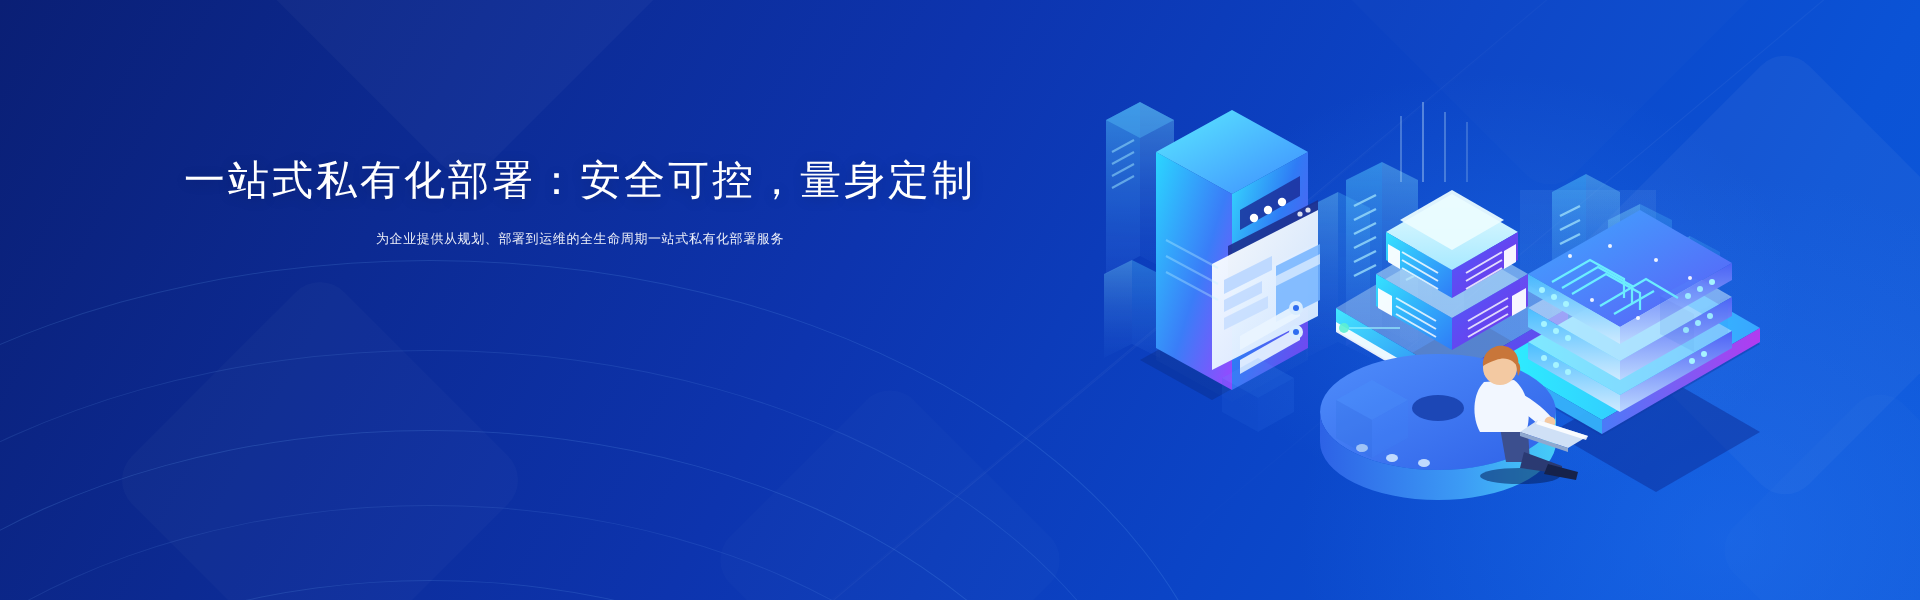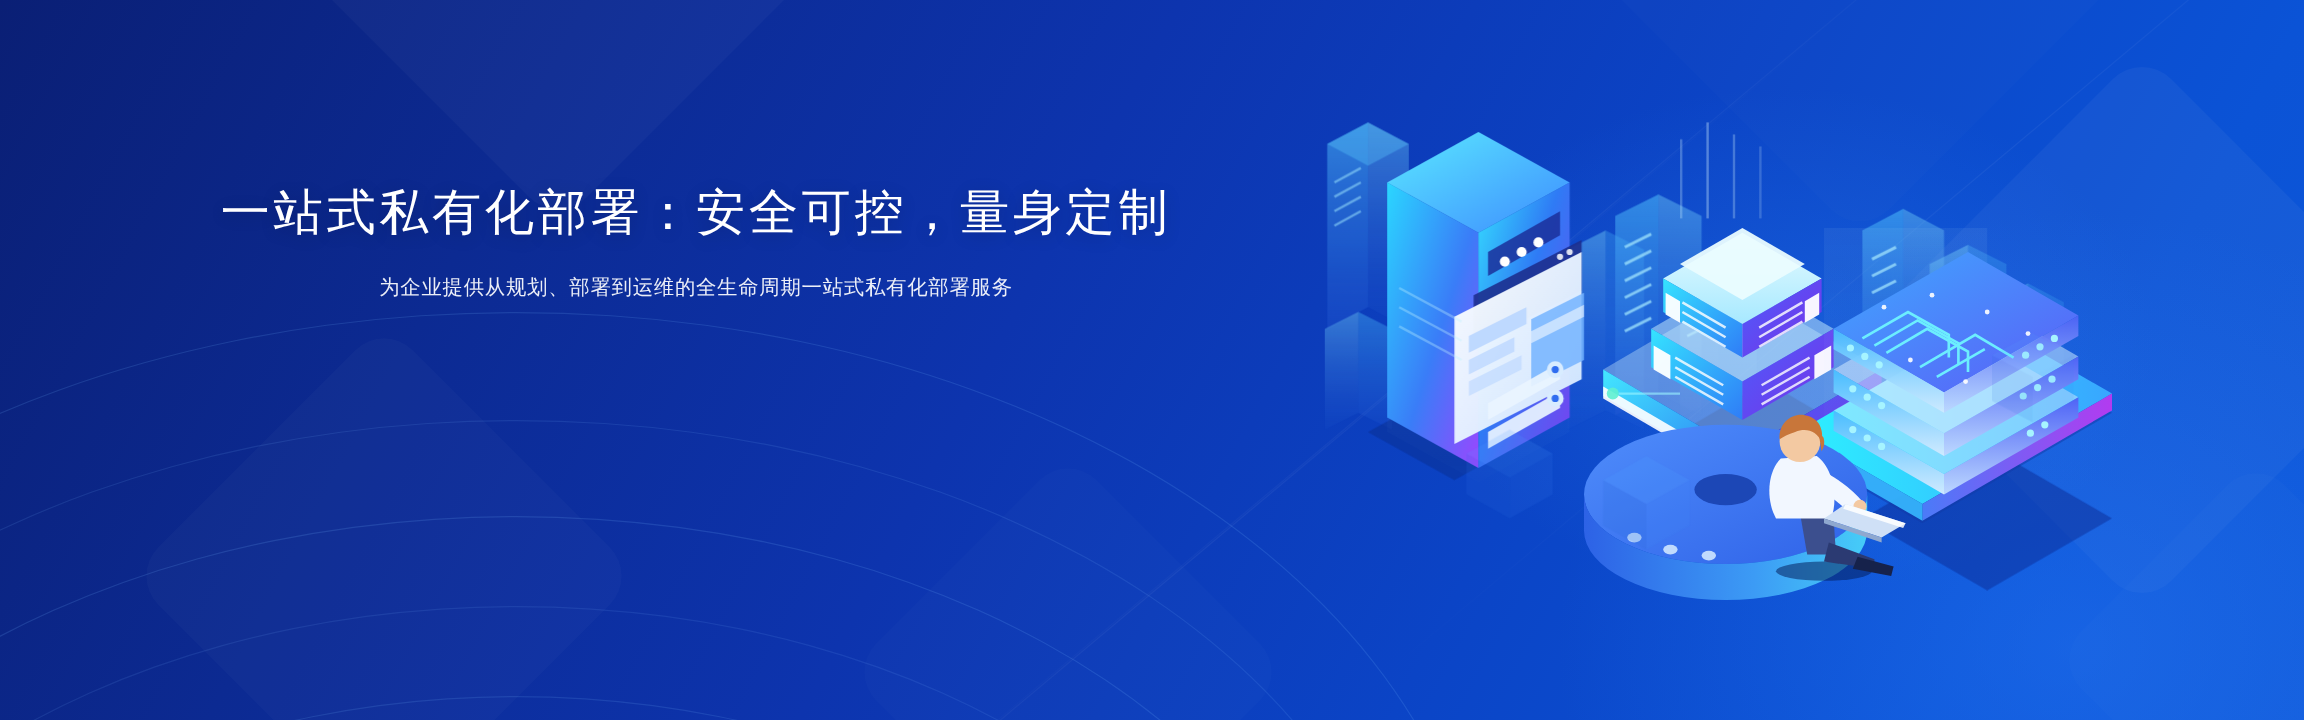--- a/index.html
+++ b/index.html
@@ -78,21 +78,21 @@
     font-size:41px;
     font-weight:400;
     letter-spacing:3px;
     line-height:1.28;
     margin:0 0 22px 0;
     text-shadow:0 2px 14px rgba(0,0,0,.18);
     white-space:nowrap;
   }
   .subhead{
     color:rgba(255,255,255,.92);
-    font-size:17px;
+    font-size:13px;
     font-weight:400;
     letter-spacing:.6px;
     line-height:1.6;
     margin:0;
     white-space:nowrap;
   }
 
   
   .illus{position:absolute;left:1100px;top:60px;width:680px;height:480px;}
   .illus svg{display:block;width:100%;height:100%;overflow:visible;}

